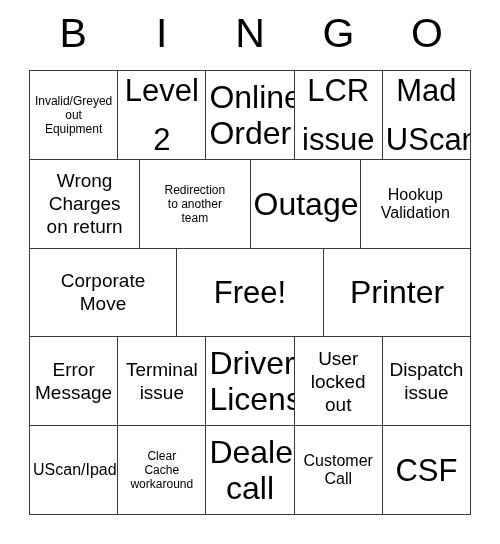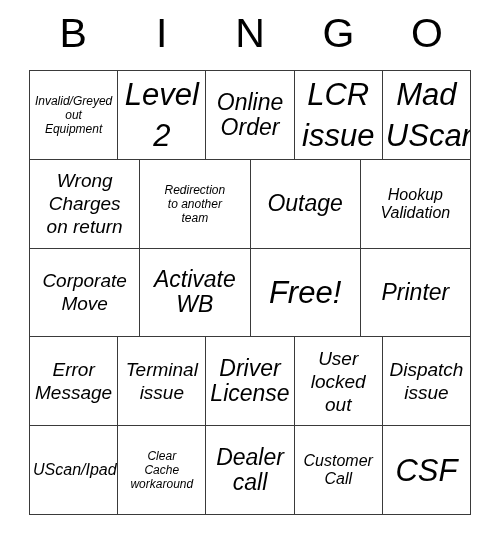--- a/index.html
+++ b/index.html
@@ -34,21 +34,20 @@
     font-weight: normal;
     letter-spacing: 0;
     color: #000000;
     padding-bottom: 4px;
   }
   #grid {
     width: 442px;
     border-top: 1.5px solid #3a3a3a;
     border-left: 1.5px solid #3a3a3a;
     box-sizing: border-box;
-    font-style: italic;
   }
   .grid-row {
     display: flex;
     width: 100%;
   }
   .cell {
     flex: 1 1 0;
     width: 88.2px;
     height: 88.8px;
     box-sizing: border-box;
@@ -74,26 +73,26 @@
   }
   .size-s .cell-text {
     font-size: 16px;
     line-height: 18px;
   }
   .size-m .cell-text {
     font-size: 19px;
     line-height: 23px;
   }
   .size-l .cell-text {
-    font-size: 23px;
-    line-height: 25px;
+    font-size: 32px;
+    line-height: 36px;
   }
   .size-xl .cell-text {
     font-size: 31px;
-    line-height: 41px;
+    line-height: 49px;
   }
 </style>
 </head>
 <body>
 
 <div id="bingo-card">
 
   <div id="header-row">
     <div class="header-letter">B</div>
     <div class="header-letter">I</div>
@@ -146,24 +145,20 @@
           <span class="cell-text">Hookup
 Validation</span>
         </div>
     </div>
 
     <div class="grid-row">
       <div class="cell size-m">
           <span class="cell-text">Corporate
 Move</span>
         </div>
-      <div class="cell size-l">
-          <span class="cell-text">Activate
-WB</span>
-        </div>
       <div class="cell size-xl">
           <span class="cell-text">Free!</span>
         </div>
       <div class="cell size-l">
           <span class="cell-text">Printer</span>
         </div>
     </div>
 
     <div class="grid-row">
       <div class="cell size-m">

